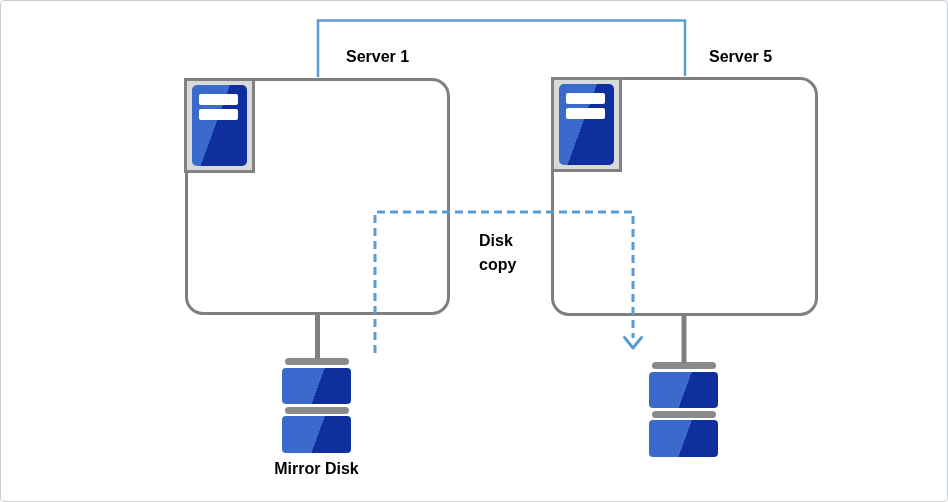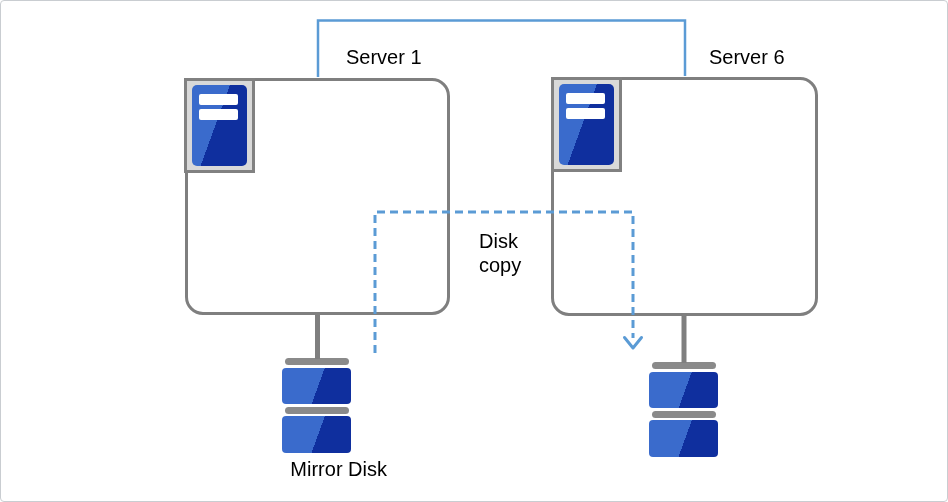--- a/index.html
+++ b/index.html
@@ -72,27 +72,28 @@
   .disk-platter.tall{height:37px;}
 
   svg.overlay{
     position:absolute;left:0;top:0;width:946px;height:500px;
     z-index:3;pointer-events:none;
   }
 
   .label{
     position:absolute;
     color:#000;
-    font-size:20px;line-height:22px;
+    font-size:16px;line-height:22px;
     z-index:4;
+    font-weight:bold;
   }
   #server1-label{left:345px;top:45px;}
   #server2-label{left:708px;top:45px;}
   #full-copy-label{left:478px;top:228px;line-height:24px;white-space:pre-line;}
-  #mirror-disk-label{left:245px;top:457px;width:141px;text-align:right;}
+  #mirror-disk-label{left:245px;top:457px;width:141px;text-align:center;}
 </style>
 </head>
 <body>
 
 <div class="stage">
 
   <div class="server-box" id="server1-box"></div>
   <div class="server-box" id="server2-box"></div>
 
   <div class="icon-frame" id="server1-icon-frame">
@@ -126,18 +127,18 @@
     <path d="M316.5 312 V358" stroke="#7F7F7F" stroke-width="5" fill="none"></path>
     <path d="M683 312 V362" stroke="#7F7F7F" stroke-width="5" fill="none"></path>
 
     <path d="M317 76 V19.5 H684 V75" stroke="#5B9BD5" stroke-width="2.5" fill="none"></path>
 
     <path d="M374 352 V211 H632 V337" stroke="#5B9BD5" stroke-width="3" fill="none" stroke-dasharray="8 5"></path>
     <path d="M623.5 336.5 L632 347 L640.5 336.5" stroke="#5B9BD5" stroke-width="3" fill="none" stroke-linecap="round" stroke-linejoin="round"></path>
   </svg>
 
   <div class="label" id="server1-label">Server 1</div>
-  <div class="label" id="server2-label">Server 6</div>
+  <div class="label" id="server2-label">Server 5</div>
   <div class="label" id="full-copy-label">Disk
 copy</div>
   <div class="label" id="mirror-disk-label">Mirror Disk</div>
 
 </div>
 
 </body></html>

